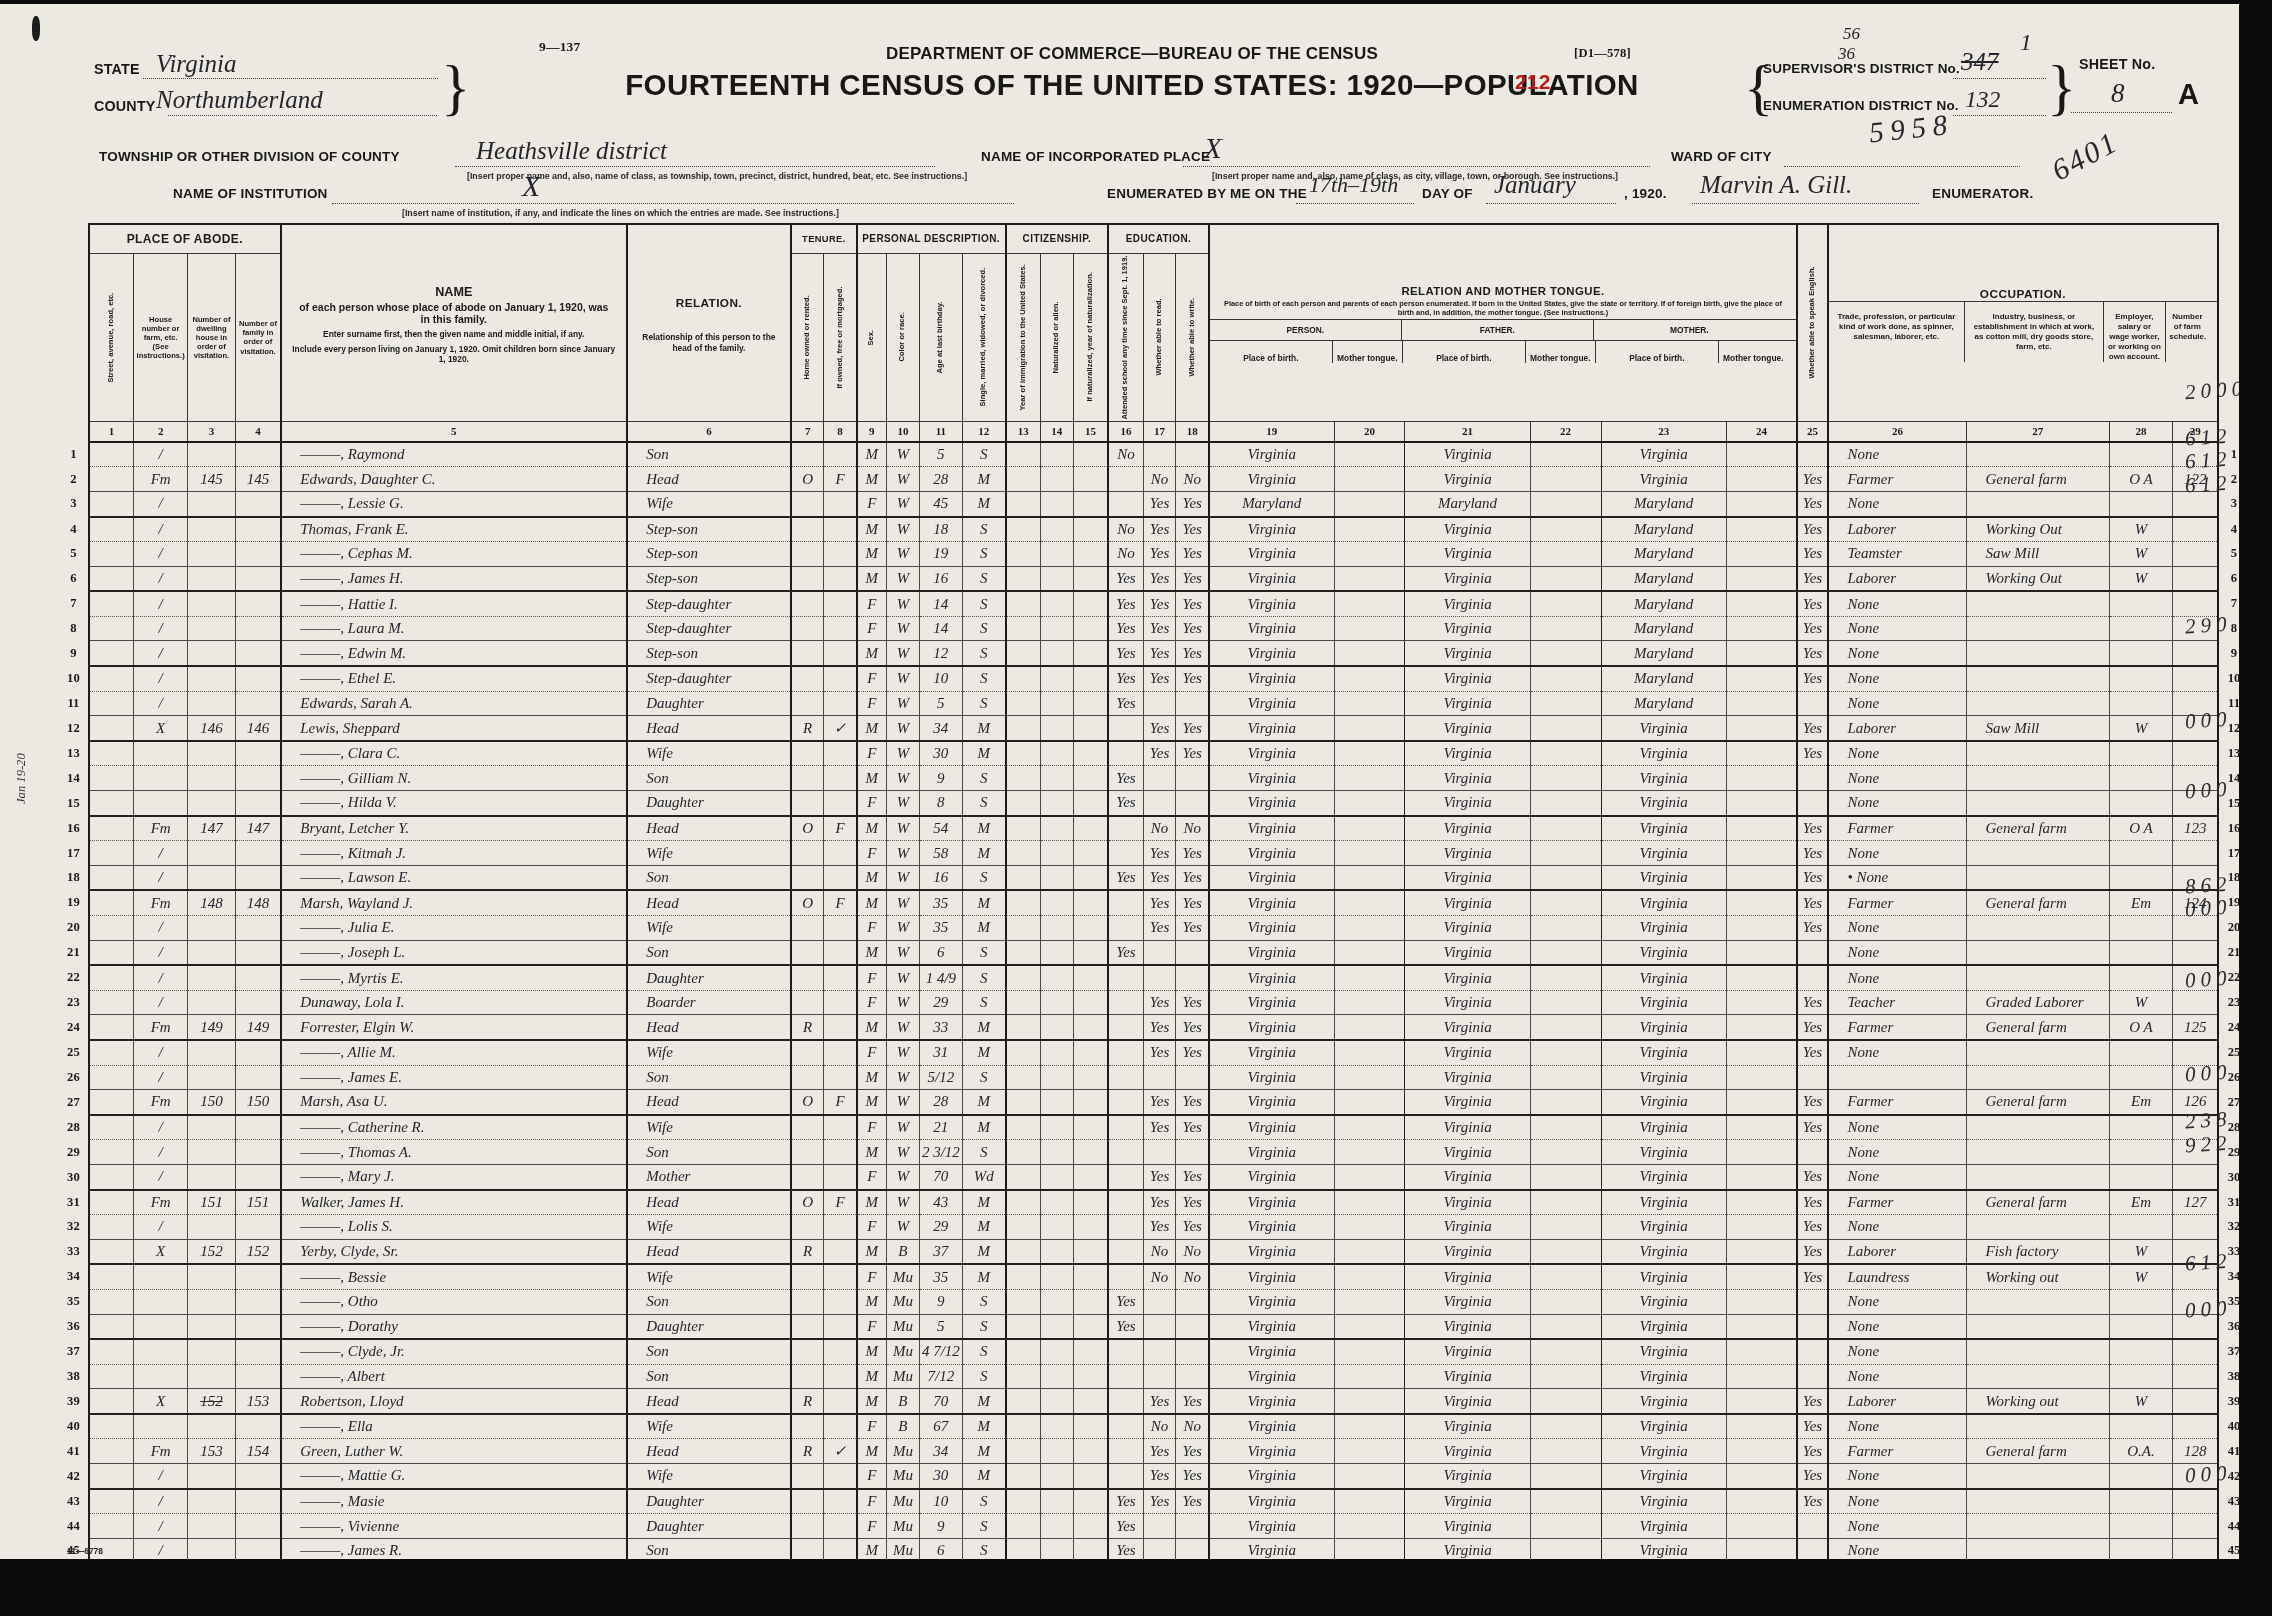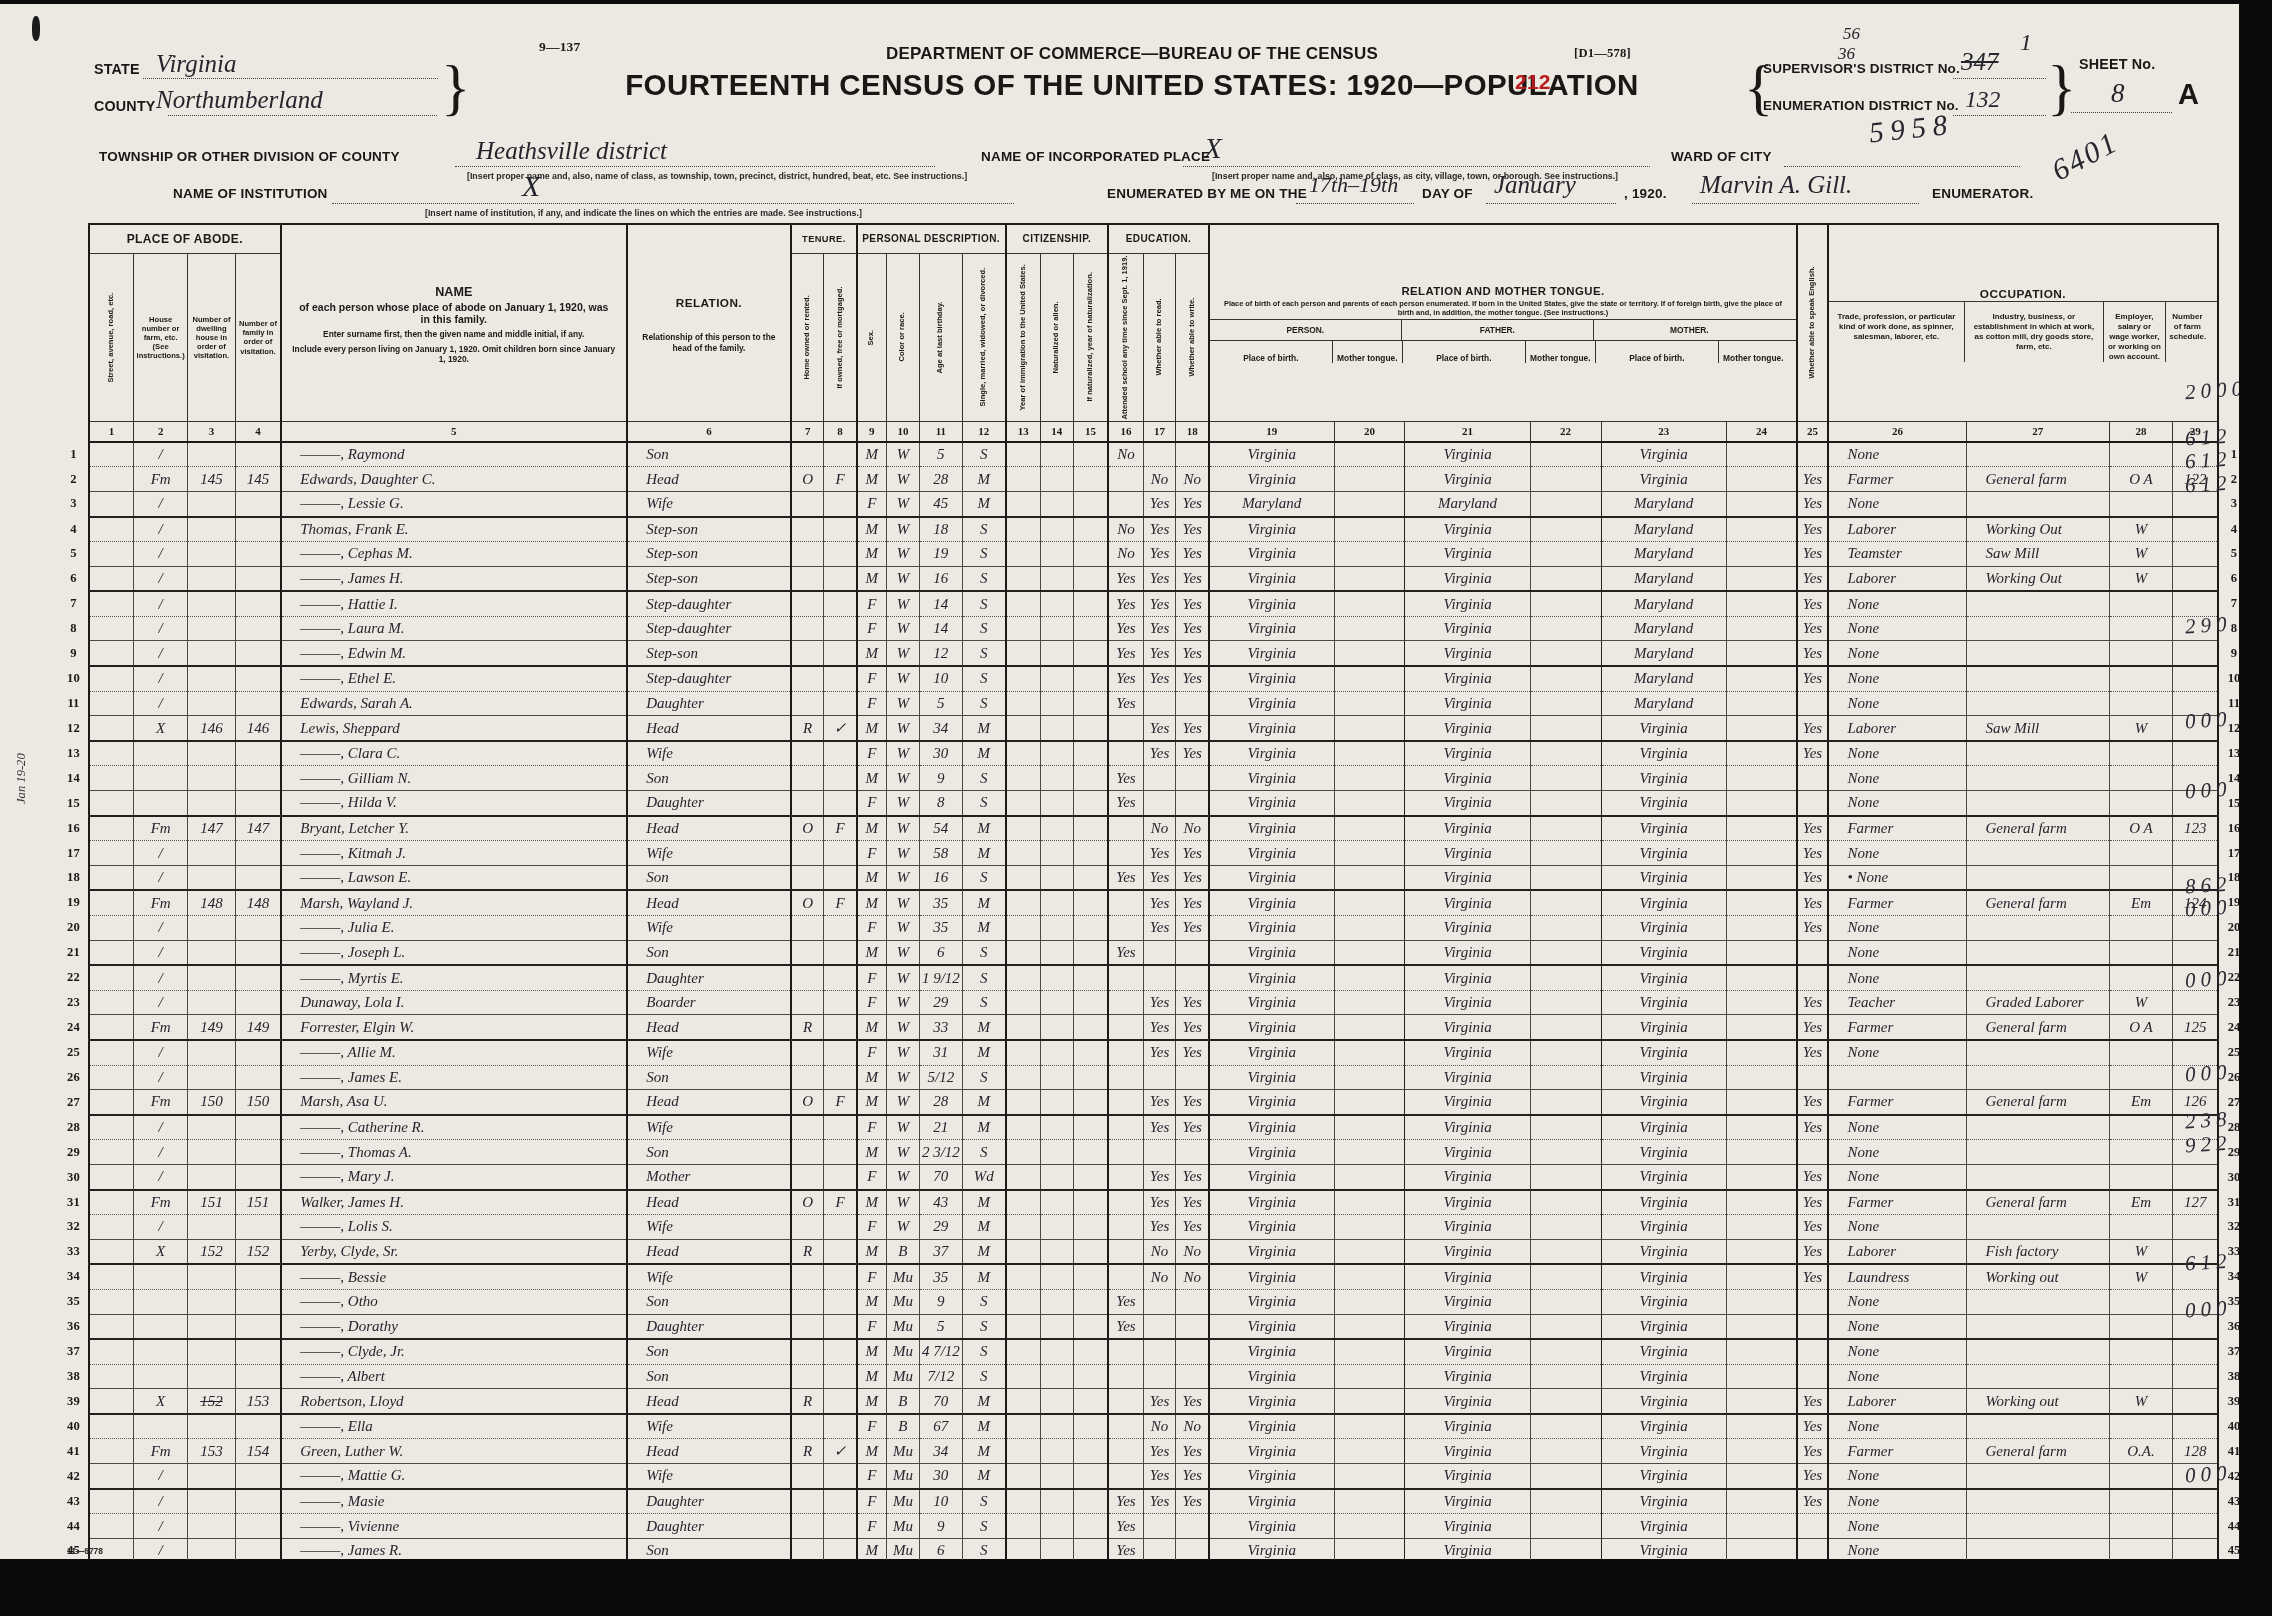--- a/index.html
+++ b/index.html
@@ -127,21 +127,21 @@
   <div class="plabel" style="left:981px;top:145px;font-size:13.5px;">NAME OF INCORPORATED PLACE</div>
   <div class="hwv" style="left:1204px;top:128px;font-size:29px;">X</div>
   <div class="fill" style="left:1183px;top:162px;width:467px;"></div>
   <div class="pnote" style="left:1212px;top:167px;">[Insert proper name and, also, name of class, as city, village, town, or borough.   See instructions.]</div>
   <div class="plabel" style="left:1671px;top:145px;font-size:13.5px;">WARD OF CITY</div>
   <div class="fill" style="left:1784px;top:162px;width:236px;"></div>
 
   <div class="plabel" style="left:173px;top:182px;font-size:13.5px;">NAME OF INSTITUTION</div>
   <div class="hwv" style="left:522px;top:165px;font-size:30px;">X</div>
   <div class="fill" style="left:332px;top:199px;width:682px;"></div>
-  <div class="pnote" style="left:425px;top:204px;">[Insert name of institution, if any, and indicate the lines on which the entries are made.   See instructions.]</div>
+  <div class="pnote" style="left:402px;top:204px;">[Insert name of institution, if any, and indicate the lines on which the entries are made.   See instructions.]</div>
 
   <div class="plabel" style="left:1107px;top:182px;font-size:13.5px;">ENUMERATED BY ME ON THE</div>
   <div class="hwv" style="left:1309px;top:168px;font-size:22px;">17th–19th</div>
   <div class="fill" style="left:1296px;top:199px;width:118px;"></div>
   <div class="plabel" style="left:1422px;top:182px;font-size:13.5px;">DAY OF</div>
   <div class="hwv" style="left:1494px;top:167px;font-size:25px;">January</div>
   <div class="fill" style="left:1486px;top:199px;width:130px;"></div>
   <div class="plabel" style="left:1624px;top:182px;font-size:13.5px;">, 1920.</div>
   <div class="hwv" style="left:1700px;top:167px;font-size:25px;">Marvin A. Gill.</div>
   <div class="fill" style="left:1692px;top:199px;width:227px;"></div>
@@ -986,21 +986,21 @@
           <td class="dc heavy-l"></td>
           <td class="dc ">/</td>
           <td class="dc "></td>
           <td class="dc "></td>
           <td class="dc heavy-l left c-nm">———, Myrtis E.</td>
           <td class="dc heavy-l left">Daughter</td>
           <td class="dc heavy-l"></td>
           <td class="dc "></td>
           <td class="dc heavy-l">F</td>
           <td class="dc ">W</td>
-          <td class="dc ">1 9/12</td>
+          <td class="dc ">1 4/9</td>
           <td class="dc ">S</td>
           <td class="dc heavy-l"></td>
           <td class="dc "></td>
           <td class="dc "></td>
           <td class="dc heavy-l"></td>
           <td class="dc "></td>
           <td class="dc "></td>
           <td class="dc heavy-l c-bp">Virginia</td>
           <td class="dc "></td>
           <td class="dc med-l c-bf">Virginia</td>

